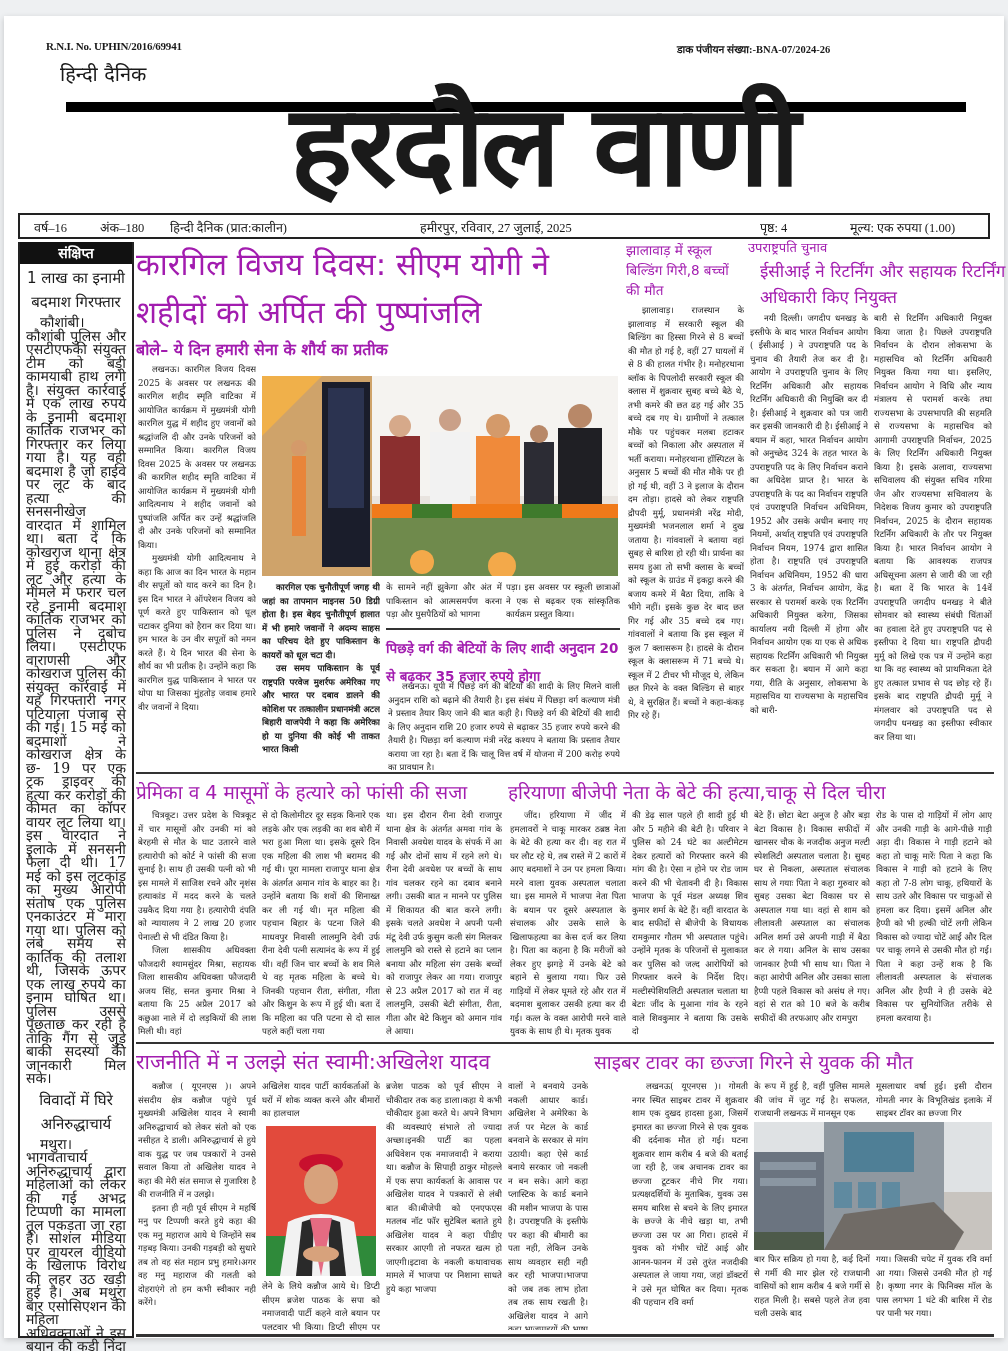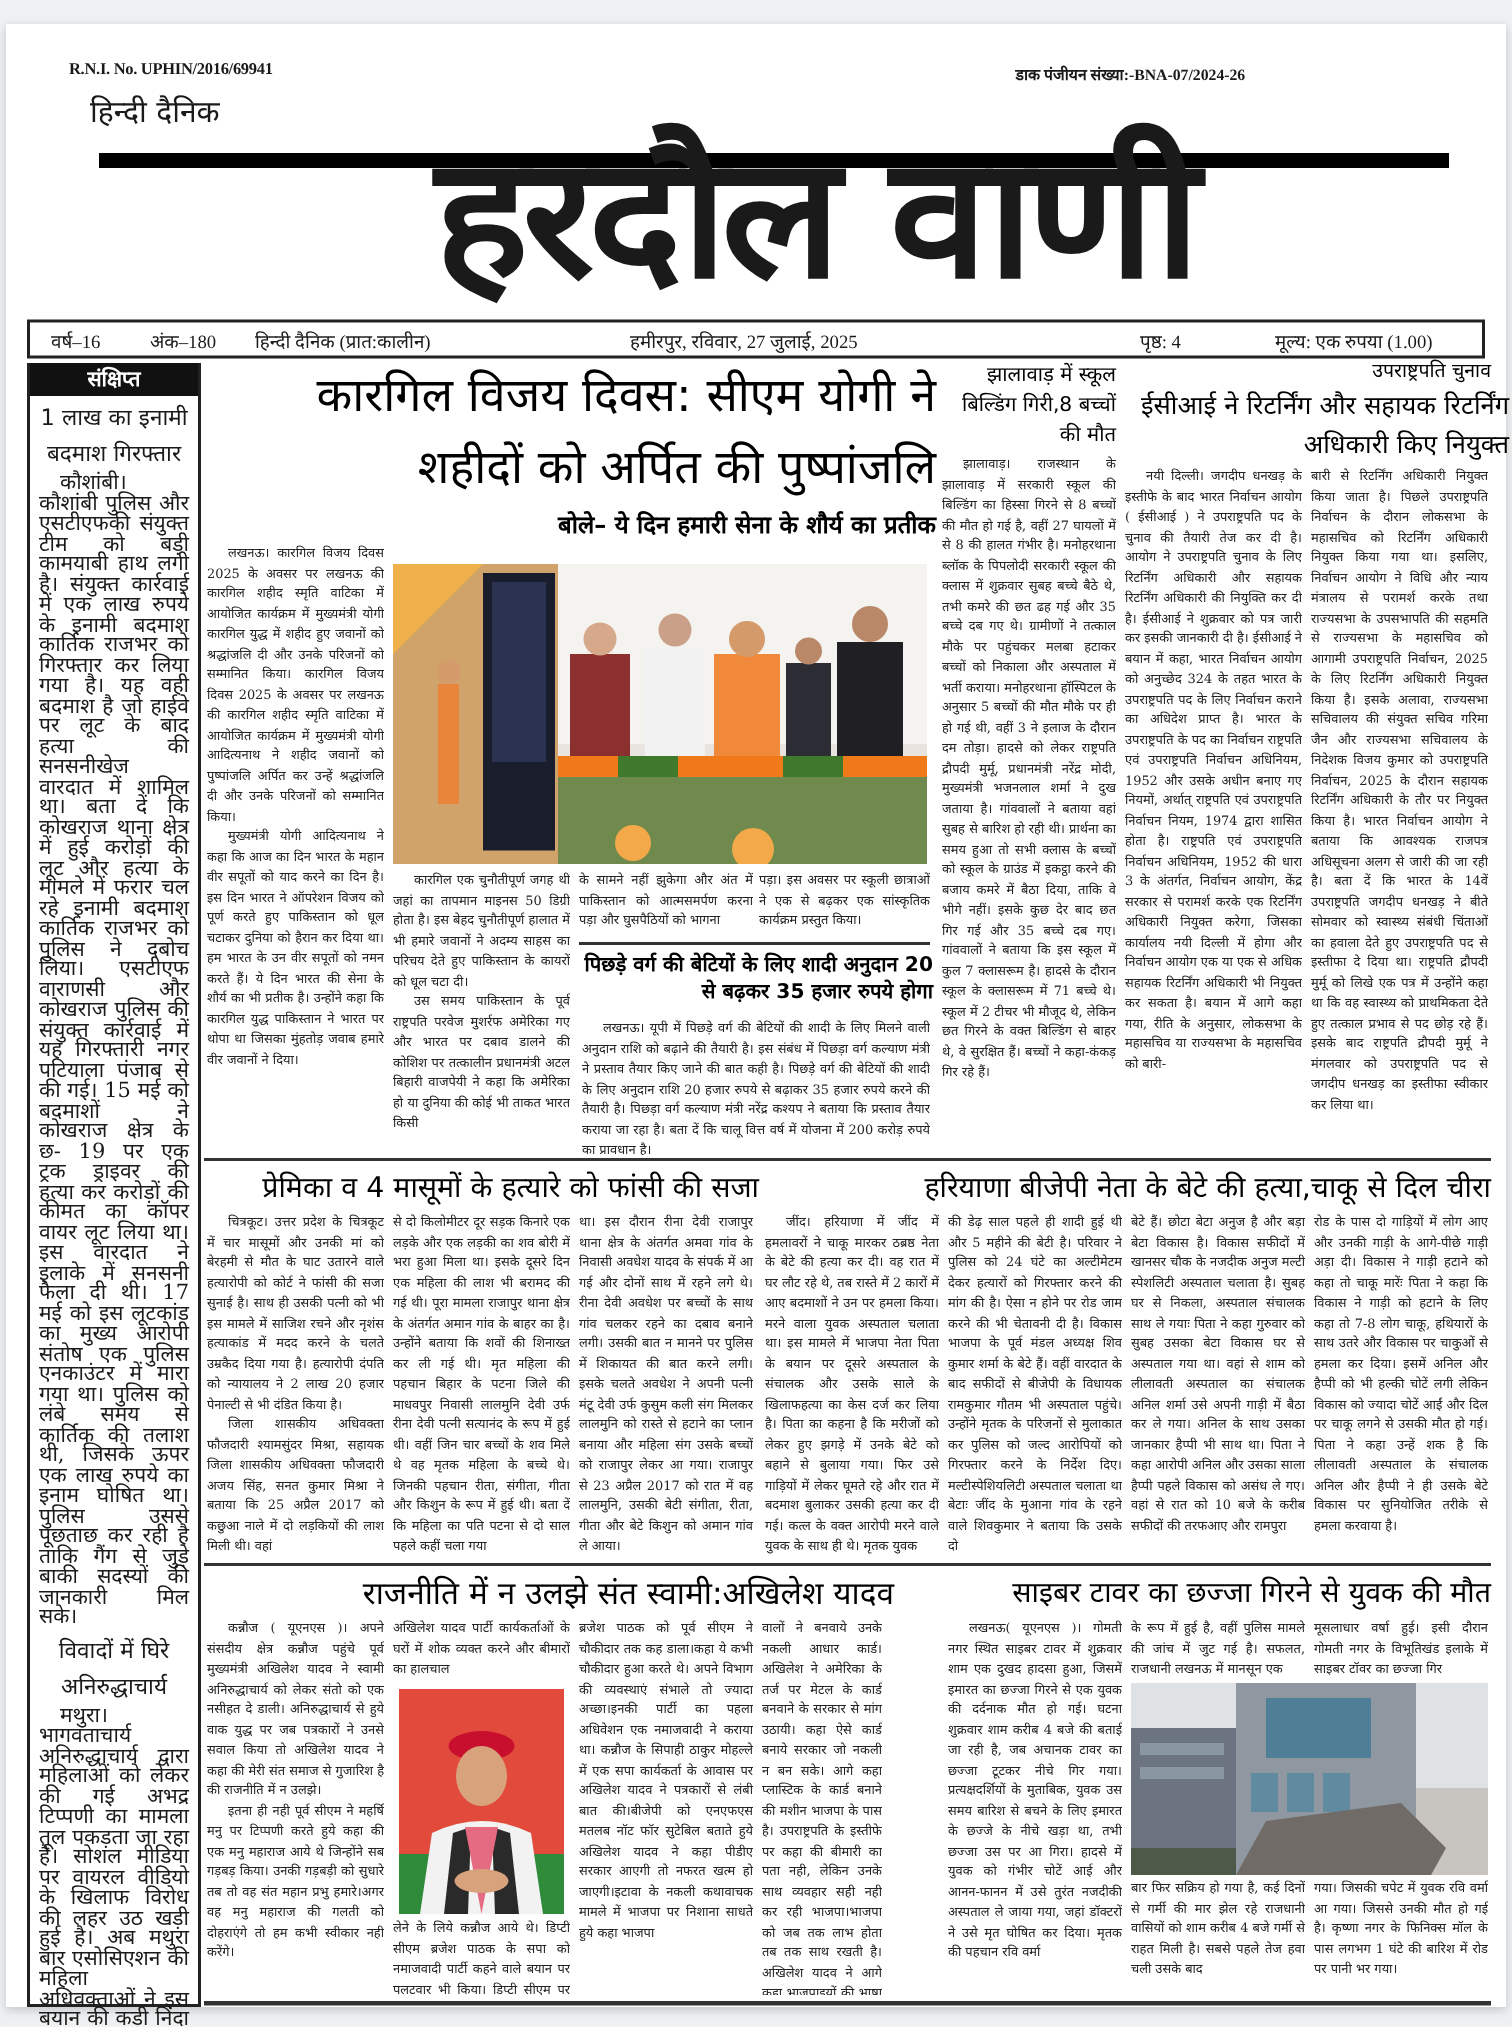--- a/index.html
+++ b/index.html
@@ -9,21 +9,21 @@
   .rni { position: absolute; left: 42px; top: 24px; font-family: "Liberation Serif", serif; font-weight: bold; font-size: 11px; letter-spacing: -0.2px; }
   .postal { position: absolute; left: 673px; top: 26px; font-family: "Liberation Serif", serif; font-weight: bold; font-size: 10.5px; }
   .subtitle { position: absolute; left: 56px; top: 44px; font-family: "DejaVu Sans", sans-serif; font-size: 20px; }
   .masthead { position: absolute; left: 56px; top: 52px; width: 920px; height: 120px; }
   .masthead .bar { position: absolute; left: 6px; top: 34px; width: 900px; height: 10px; background: #000; }
   .masthead .title { position: absolute; left: 0; top: 22px; width: 920px; text-align: center; font-family: "DejaVu Sans", sans-serif; font-weight: bold; font-size: 112px; line-height: 1; letter-spacing: -4px; transform: scaleX(1.05); transform-origin: left; }
   .infobar { position: absolute; left: 14px; top: 197px; width: 972px; height: 26px; border: 2px solid #222; display: flex; align-items: center; font-family: "Liberation Serif", serif; font-size: 12.5px; }
   .infobar span { position: absolute; top: 4px; }
   .col { position: absolute; font-family: "DejaVu Serif", serif; font-size: 8.6px; line-height: 13.5px; text-align: justify; color: #222; overflow: hidden; }
   .col p { text-indent: 14px; }
-  .hl { position: absolute; font-family: "DejaVu Sans", sans-serif; font-weight: bold; color: #000000; text-align: right; line-height: 1.25; }
+  .hl { position: absolute; font-family: "DejaVu Sans", sans-serif; font-weight: bold; color: #a21caf; text-align: left; line-height: 1.25; }
   .rule { position: absolute; background: #333; }
   .sidebar { position: absolute; left: 14px; top: 226px; width: 116px; height: 1096px; border: 2px solid #222; border-top: none; }
   .sidebar .head { height: 22px; background: #111; color: #fff; font-family: "DejaVu Sans", sans-serif; font-weight: bold; font-size: 14px; text-align: center; line-height: 22px; }
   .side-hl { font-family: "DejaVu Sans", sans-serif; font-size: 15px; text-align: center; line-height: 24px; margin: 2px 2px; }
   .side-body { font-size: 14px; line-height: 13.5px; text-align: justify; padding: 0 6px; }
   .side-body p { text-indent: 14px; }
   .photo { position: absolute; overflow: hidden; }
 </style>
 </head>
 <body>
@@ -100,33 +100,33 @@
       <circle cx="318" cy="40" r="12" fill="#b88868"></circle>
       <rect x="110" y="128" width="246" height="14" fill="#f07a1a"></rect>
       <rect x="150" y="128" width="40" height="14" fill="#3f7a2c"></rect>
       <rect x="260" y="128" width="40" height="14" fill="#3f7a2c"></rect>
       <rect x="110" y="142" width="246" height="58" fill="#6f8a4c"></rect>
       <circle cx="160" cy="186" r="12" fill="#f3a94a"></circle>
       <circle cx="240" cy="190" r="14" fill="#f3a94a"></circle>
     </svg>
   </div>
 
-  <div class="col" style="left:258px; top:565px; width:118px; height:190px;">
+  <div class="col" style="left:258px; top:565px; width:118px; height:190px;font-weight:bold;">
     <p>कारगिल एक चुनौतीपूर्ण जगह थी जहां का तापमान माइनस 50 डिग्री होता है। इस बेहद चुनौतीपूर्ण हालात में भी हमारे जवानों ने अदम्य साहस का परिचय देते हुए पाकिस्तान के कायरों को धूल चटा दी।</p>
     <p>उस समय पाकिस्तान के पूर्व राष्ट्रपति परवेज मुशर्रफ अमेरिका गए और भारत पर दबाव डालने की कोशिश पर तत्कालीन प्रधानमंत्री अटल बिहारी वाजपेयी ने कहा कि अमेरिका हो या दुनिया की कोई भी ताकत भारत किसी</p>
   </div>
   <div class="col" style="left:382px; top:565px; width:116px; height:44px;">
     <p style="text-indent:0">के सामने नहीं झुकेगा और अंत में पाकिस्तान को आत्मसमर्पण करना पड़ा और घुसपैठियों को भागना</p>
   </div>
   <div class="col" style="left:502px; top:565px; width:114px; height:44px;">
     <p style="text-indent:0">पड़ा। इस अवसर पर स्कूली छात्राओं ने एक से बढ़कर एक सांस्कृतिक कार्यक्रम प्रस्तुत किया।</p>
   </div>
   <div class="rule" style="left:382px; top:612px; width:234px; height:2px;"></div>
 
-  <div class="hl" style="left:382px; top:618px; width:236px; font-size:13.5px; line-height:18px;">पिछड़े वर्ग की बेटियों के लिए शादी अनुदान 20 से बढ़कर 35 हजार रुपये होगा</div>
+  <div class="hl" style="left:382px; top:618px; width:236px; font-size:13.5px; line-height:28px;">पिछड़े वर्ग की बेटियों के लिए शादी अनुदान 20 से बढ़कर 35 हजार रुपये होगा</div>
   <div class="col" style="left:384px; top:664px; width:232px; height:90px;">
     <p>लखनऊ। यूपी में पिछड़े वर्ग की बेटियों की शादी के लिए मिलने वाली अनुदान राशि को बढ़ाने की तैयारी है। इस संबंध में पिछड़ा वर्ग कल्याण मंत्री ने प्रस्ताव तैयार किए जाने की बात कही है। पिछड़े वर्ग की बेटियों की शादी के लिए अनुदान राशि 20 हजार रुपये से बढ़ाकर 35 हजार रुपये करने की तैयारी है। पिछड़ा वर्ग कल्याण मंत्री नरेंद्र कश्यप ने बताया कि प्रस्ताव तैयार कराया जा रहा है। बता दें कि चालू वित्त वर्ष में योजना में 200 करोड़ रुपये का प्रावधान है।</p>
   </div>
 
   <div class="hl" style="left:622px; top:224px; width:118px; font-size:13.5px; line-height:20px; font-weight:normal;">झालावाड़ में स्कूल बिल्डिंग गिरी,8 बच्चों की मौत</div>
   <div class="col" style="left:624px; top:288px; width:116px; height:466px;">
     <p>झालावाड़। राजस्थान के झालावाड़ में सरकारी स्कूल की बिल्डिंग का हिस्सा गिरने से 8 बच्चों की मौत हो गई है, वहीं 27 घायलों में से 8 की हालत गंभीर है। मनोहरथाना ब्लॉक के पिपलोदी सरकारी स्कूल की क्लास में शुक्रवार सुबह बच्चे बैठे थे, तभी कमरे की छत ढह गई और 35 बच्चे दब गए थे। ग्रामीणों ने तत्काल मौके पर पहुंचकर मलबा हटाकर बच्चों को निकाला और अस्पताल में भर्ती कराया। मनोहरथाना हॉस्पिटल के अनुसार 5 बच्चों की मौत मौके पर ही हो गई थी, वहीं 3 ने इलाज के दौरान दम तोड़ा। हादसे को लेकर राष्ट्रपति द्रौपदी मुर्मू, प्रधानमंत्री नरेंद्र मोदी, मुख्यमंत्री भजनलाल शर्मा ने दुख जताया है। गांववालों ने बताया वहां सुबह से बारिश हो रही थी। प्रार्थना का समय हुआ तो सभी क्लास के बच्चों को स्कूल के ग्राउंड में इकट्ठा करने की बजाय कमरे में बैठा दिया, ताकि वे भीगे नहीं। इसके कुछ देर बाद छत गिर गई और 35 बच्चे दब गए। गांववालों ने बताया कि इस स्कूल में कुल 7 क्लासरूम है। हादसे के दौरान स्कूल के क्लासरूम में 71 बच्चे थे। स्कूल में 2 टीचर भी मौजूद थे, लेकिन छत गिरने के वक्त बिल्डिंग से बाहर थे, वे सुरक्षित हैं। बच्चों ने कहा-कंकड़ गिर रहे हैं।</p>
   </div>
 
   <div class="hl" style="left:744px; top:224px; width:246px; font-size:13px; font-weight:normal;">उपराष्ट्रपति चुनाव</div>

